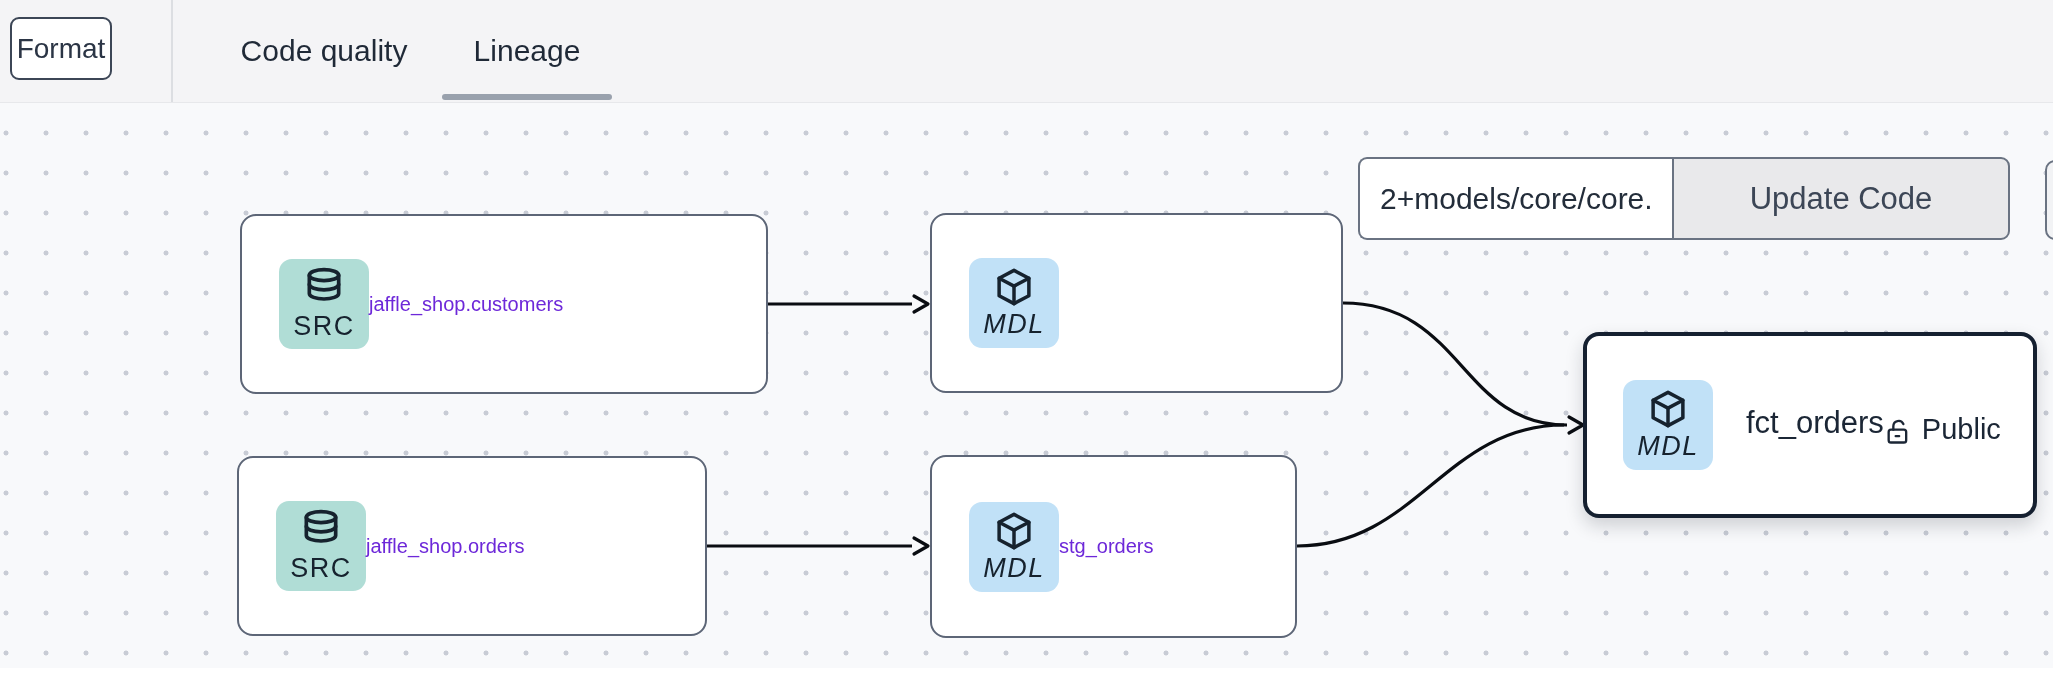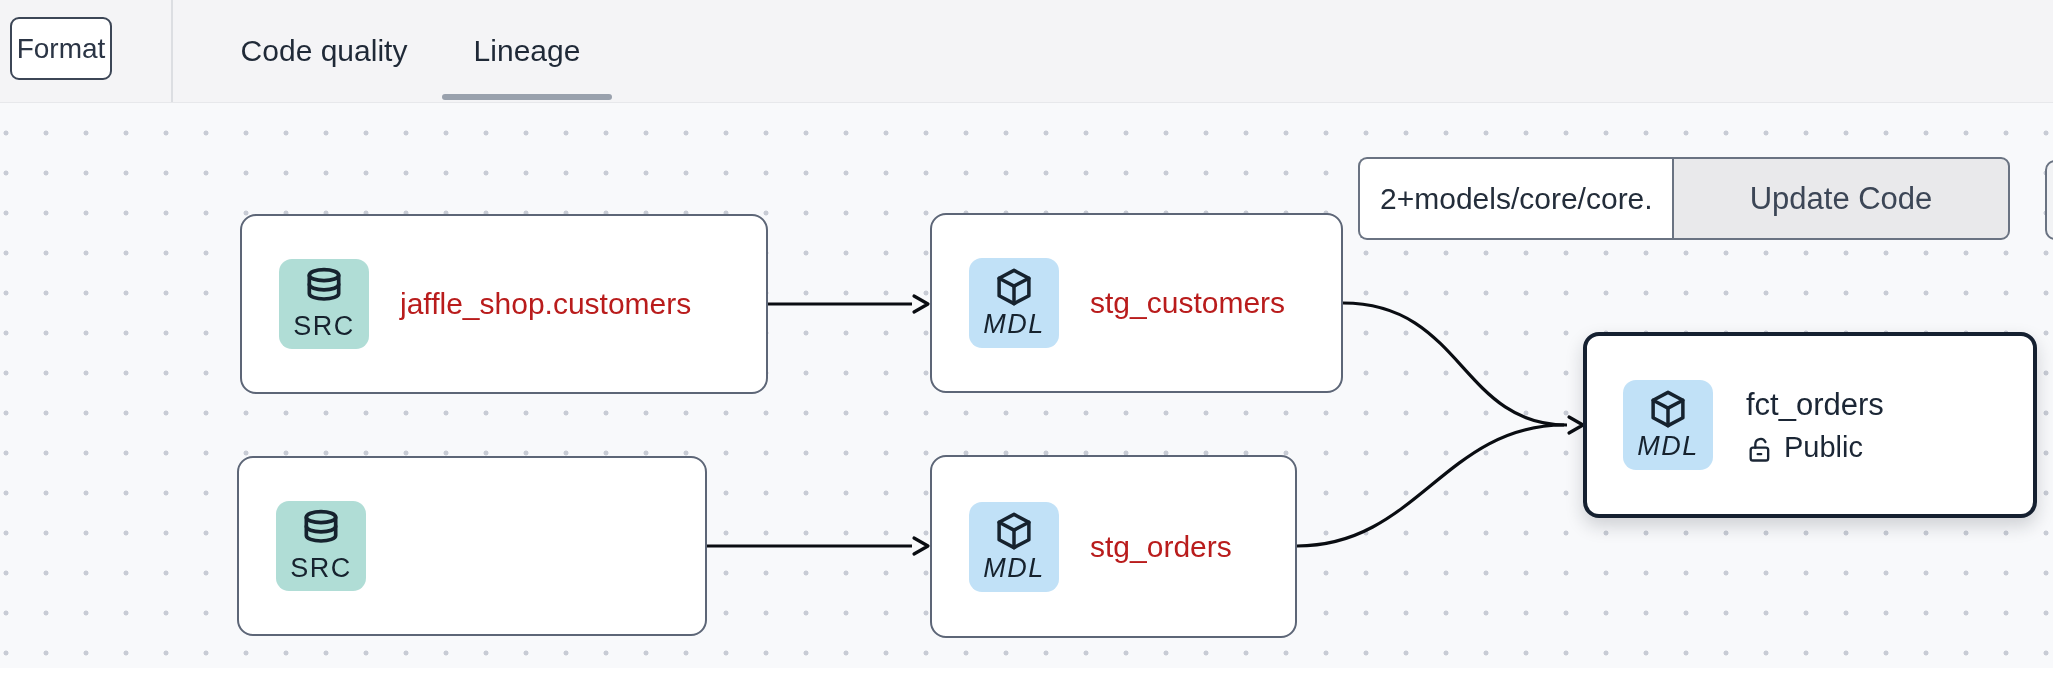--- a/index.html
+++ b/index.html
@@ -45,37 +45,37 @@
   .update-btn{width:338px;height:83px;background:var(--btn-bg);
     border:2px solid var(--ctl-border);border-radius:0 9px 9px 0;
     font-family:inherit;font-size:31px;color:#3c4656;cursor:pointer;}
   .cropped-control{position:absolute;left:2045px;top:160px;width:40px;height:80px;
     background:#f2f3f5;border:2px solid var(--ctl-border);border-radius:10px;z-index:3;}
 
   
   .node{position:absolute;background:#ffffff;border:2px solid var(--node-border);
     border-radius:16px;display:flex;align-items:center;padding-left:37px;
     z-index:2;cursor:pointer;}
-  .node-label{font-size:30px;color:#b91c1c;margin-left:31px;white-space:nowrap;}
+  .node-label{font-size:20px;color:#6d28d9;white-space:nowrap;}
   .badge{width:90px;height:90px;border-radius:13px;display:flex;flex-direction:column;
     align-items:center;justify-content:center;flex:0 0 auto;}
   .badge.src{background:var(--src-badge);}
   .badge.mdl{background:var(--mdl-badge);font-style:italic;}
   .badge svg{display:block;}
   .badge-text{font-size:27px;font-weight:500;letter-spacing:1.5px;color:#16222e;margin-top:1px;}
 
   .node-src-customers{left:240px;top:214px;width:528px;height:180px;}
   .node-stg-customers{left:930px;top:213px;width:413px;height:180px;}
   .node-src-orders{left:237px;top:456px;width:470px;height:180px;}
   .node-stg-orders{left:930px;top:455px;width:367px;height:183px;}
   .node-fct-orders{left:1583px;top:332px;width:454px;height:186px;
     border:4px solid var(--selected-border);padding-left:36px;
     box-shadow:0 8px 18px rgba(20,28,40,0.18);}
 
-  .node-text-col{display:flex;flex-direction:column;margin-left:33px;}
+  .node-text-col{display:flex;flex-direction:row;margin-left:33px;}
   .node-title{font-size:31px;color:#1b2635;white-space:nowrap;}
   .access-row{display:flex;align-items:flex-end;margin-top:8px;}
   .access-label{font-size:29px;color:#1b2635;margin-left:10px;}
 </style>
 </head>
 <body>
 
 <div class="screen">
 
   <header class="topbar">
@@ -125,32 +125,32 @@
 
   <div class="node node-stg-customers">
     <div class="badge mdl">
       <svg width="42" height="42" viewBox="0 0 24 24" fill="none" stroke="#16222e" stroke-width="2" stroke-linecap="round" stroke-linejoin="round">
         <path d="M12 2.5 L20.5 7 V17 L12 21.5 L3.5 17 V7 Z"></path>
         <path d="M3.5 7 L12 11.5 L20.5 7"></path>
         <path d="M12 11.5 V21.5"></path>
       </svg>
       <span class="badge-text">MDL</span>
     </div>
-    <span class="node-label">stg_customers</span>
   </div>
 
   <div class="node node-src-orders">
     <div class="badge src">
       <svg width="44" height="44" viewBox="0 0 24 24" fill="none" stroke="#16222e" stroke-width="2" stroke-linecap="round" stroke-linejoin="round">
         <ellipse cx="12" cy="5" rx="8" ry="3"></ellipse>
         <path d="M4 5v5c0 1.66 3.58 3 8 3s8-1.34 8-3V5"></path>
         <path d="M4 10v5c0 1.66 3.58 3 8 3s8-1.34 8-3v-5"></path>
       </svg>
       <span class="badge-text">SRC</span>
     </div>
+    <span class="node-label">jaffle_shop.orders</span>
   </div>
 
   <div class="node node-stg-orders">
     <div class="badge mdl">
       <svg width="42" height="42" viewBox="0 0 24 24" fill="none" stroke="#16222e" stroke-width="2" stroke-linecap="round" stroke-linejoin="round">
         <path d="M12 2.5 L20.5 7 V17 L12 21.5 L3.5 17 V7 Z"></path>
         <path d="M3.5 7 L12 11.5 L20.5 7"></path>
         <path d="M12 11.5 V21.5"></path>
       </svg>
       <span class="badge-text">MDL</span>

